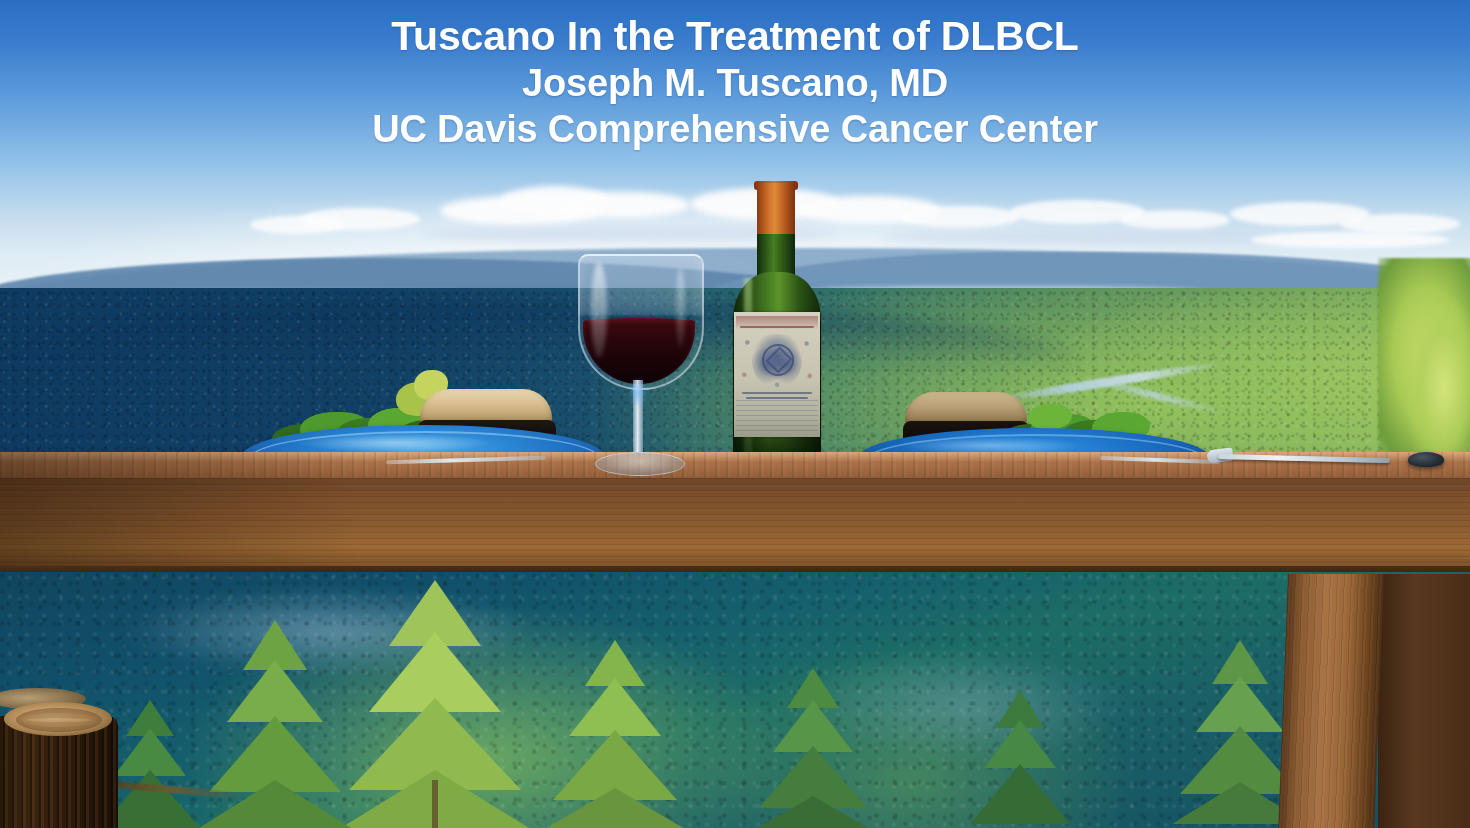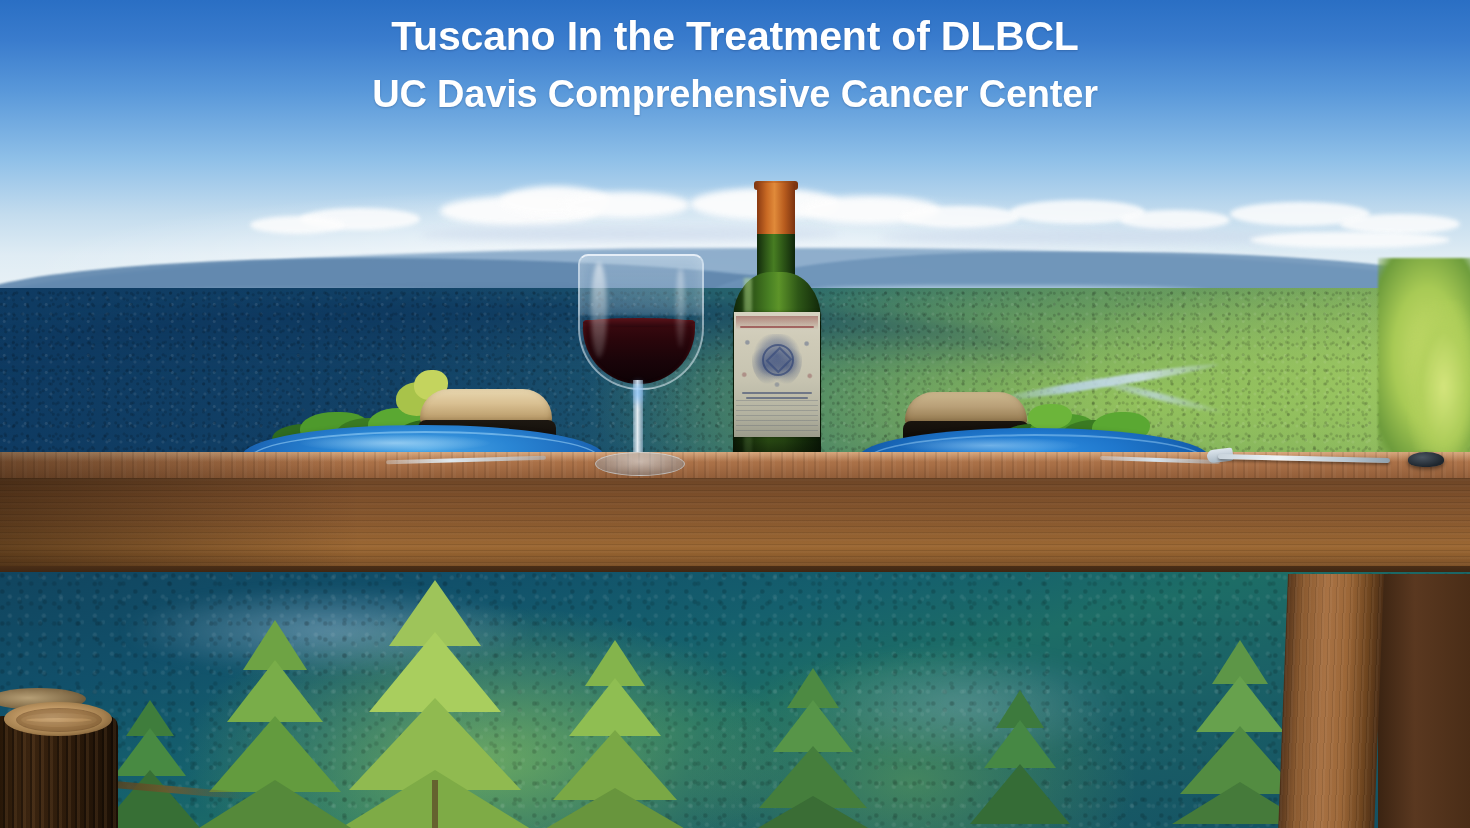--- a/index.html
+++ b/index.html
@@ -489,21 +489,21 @@
     color:#ffffff;
     font-weight:bold;
     font-family:"Liberation Sans",sans-serif;
     letter-spacing:-0.2px;
     line-height:1.08;
     text-shadow:0 1px 2px rgba(20,50,100,.30);
     white-space:nowrap;
   }
   .t1{font-size:41px;}
   .t2{font-size:38px;margin-top:5px;}
-  .t3{font-size:38px;margin-top:16px;}
+  .t3{font-size:38px;margin-top:5px;}
 </style>
 </head>
 <body>
 
 <div id="slide">
 
   <div class="sky"></div>
   <div class="sky-glow"></div>
 
   <div class="cloud" style="left:440px;top:196px;width:160px;height:30px;"></div>
@@ -681,16 +681,17 @@
   <div class="stump-bark"></div>
   <div class="stump-top"></div>
   <div class="stump-rings"></div>
 
   <div class="rail-post2"></div>
   <div class="rail-post"></div>
   <div class="rail-post-grain"></div>
 
   <div class="title-block">
     <div class="title-line t1">Tuscano In the Treatment of DLBCL</div>
+    <div class="title-line t2">Joseph M. Tuscano, MD</div>
     <div class="title-line t3">UC Davis Comprehensive Cancer Center</div>
   </div>
 
 </div>
 
 </body></html>

